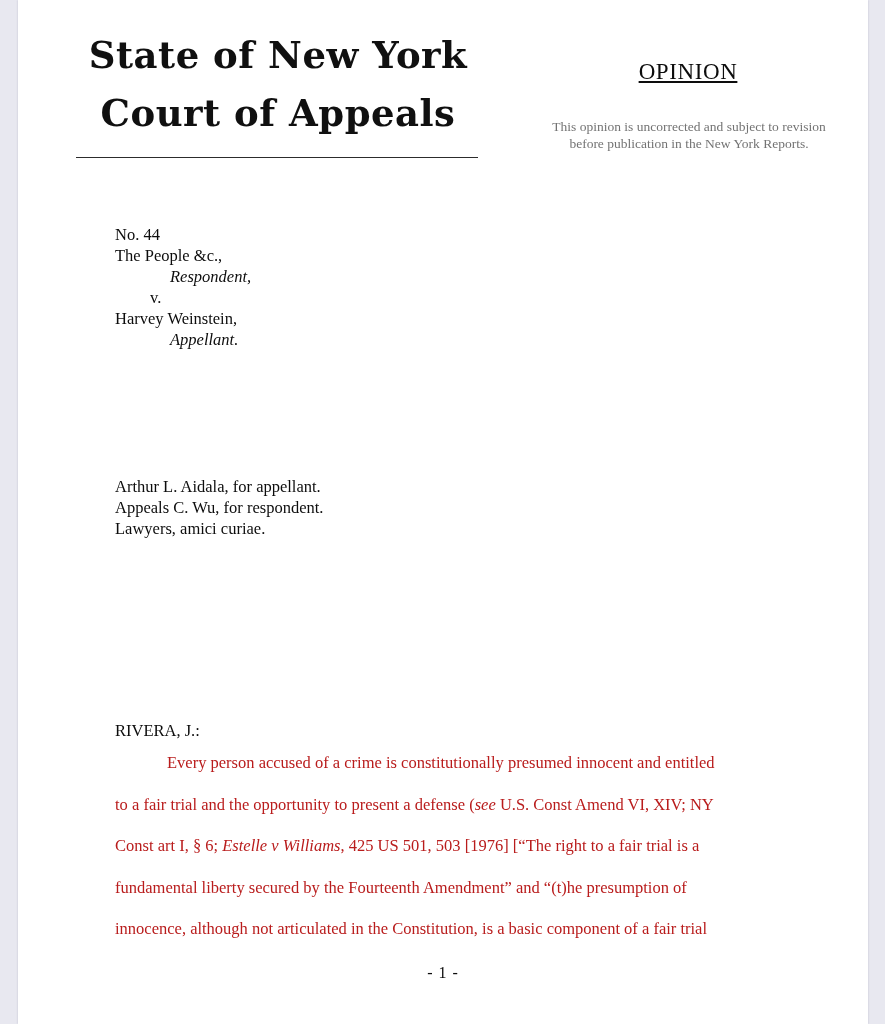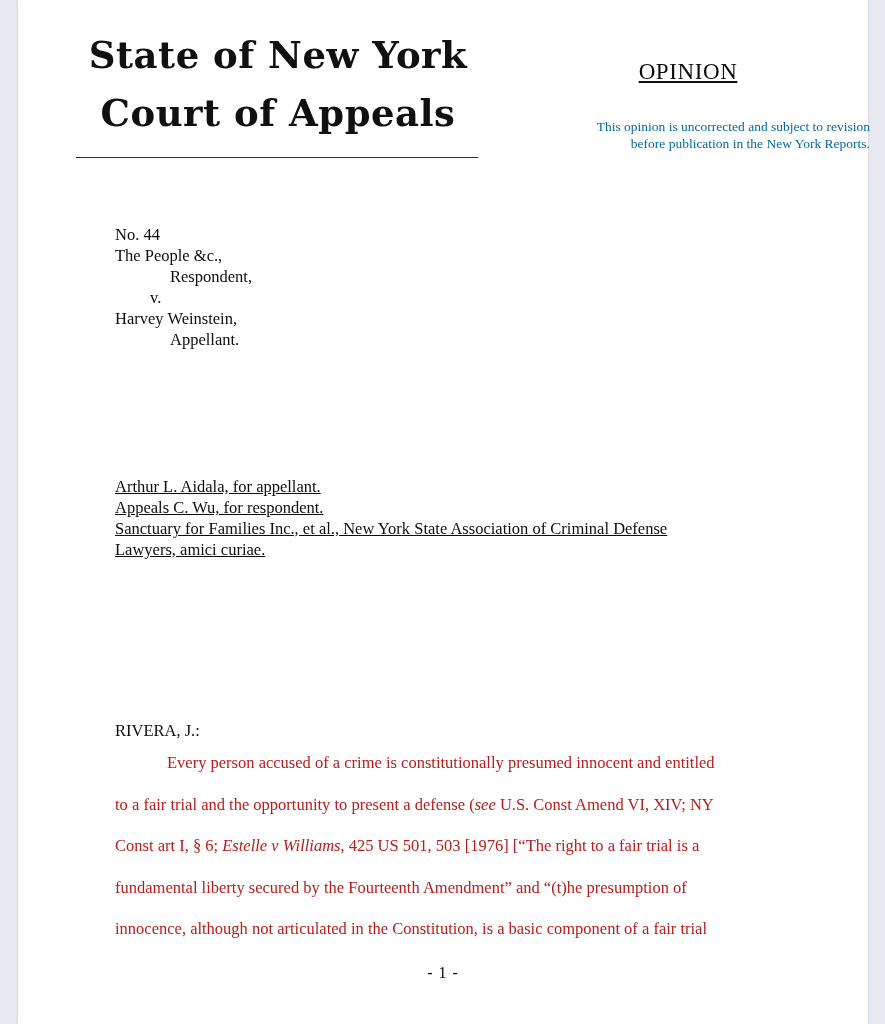--- a/index.html
+++ b/index.html
@@ -72,24 +72,24 @@
     color: #0d0d0d;
     letter-spacing: 0.6px;
     text-decoration: underline;
   }
 
   .opinion-note {
     position: absolute;
     left: 490px;
     top: 118px;
     width: 362px;
-    text-align: right;
+    text-align: center;
     font-size: 13.5px;
     line-height: 17px;
-    color: #0369a1;
+    color: #737373;
   }
   .opinion-note .ln {
     display: block;
   }
 
   
   .caption {
     position: absolute;
     left: 97px;
     top: 224px;
@@ -97,38 +97,38 @@
     font-size: 16.5px;
     line-height: 21px;
     color: #0d0d0d;
   }
   .caption .ln {
     display: block;
     white-space: pre;
   }
   .caption .ind-party {
     padding-left: 55px;
+    font-style: italic;
   }
   .caption .ind-v {
     padding-left: 35px;
   }
 
   
   .counsel {
     position: absolute;
     left: 97px;
     top: 476px;
     width: 680px;
     font-size: 16.5px;
     line-height: 21px;
     color: #0d0d0d;
   }
   .counsel .ln {
     display: block;
-    text-decoration: underline;
   }
 
   
   .author {
     position: absolute;
     left: 97px;
     top: 720px;
     font-size: 16.5px;
     line-height: 21px;
     color: #0d0d0d;
@@ -196,21 +196,20 @@
     <span class="ln">The People &amp;c.,</span>
     <span class="ln ind-party">Respondent,</span>
     <span class="ln ind-v">v.</span>
     <span class="ln">Harvey Weinstein,</span>
     <span class="ln ind-party">Appellant.</span>
   </div>
 
   <div class="counsel">
     <span class="ln">Arthur L. Aidala, for appellant.</span>
     <span class="ln">Appeals C. Wu, for respondent.</span>
-    <span class="ln">Sanctuary for Families Inc., et al., New York State Association of Criminal Defense</span>
     <span class="ln">Lawyers, amici curiae.</span>
   </div>
 
   <div class="author">RIVERA, J.:</div>
 
   <div class="body-text">
 
     <span class="ln indent"><span>Every person accused of a crime is constitutionally presumed innocent and entitled</span></span>
 
     <span class="ln"><span>to a fair trial and the opportunity to present a defense (</span><i>see</i><span> U.S. Const Amend VI, XIV; NY</span></span>

